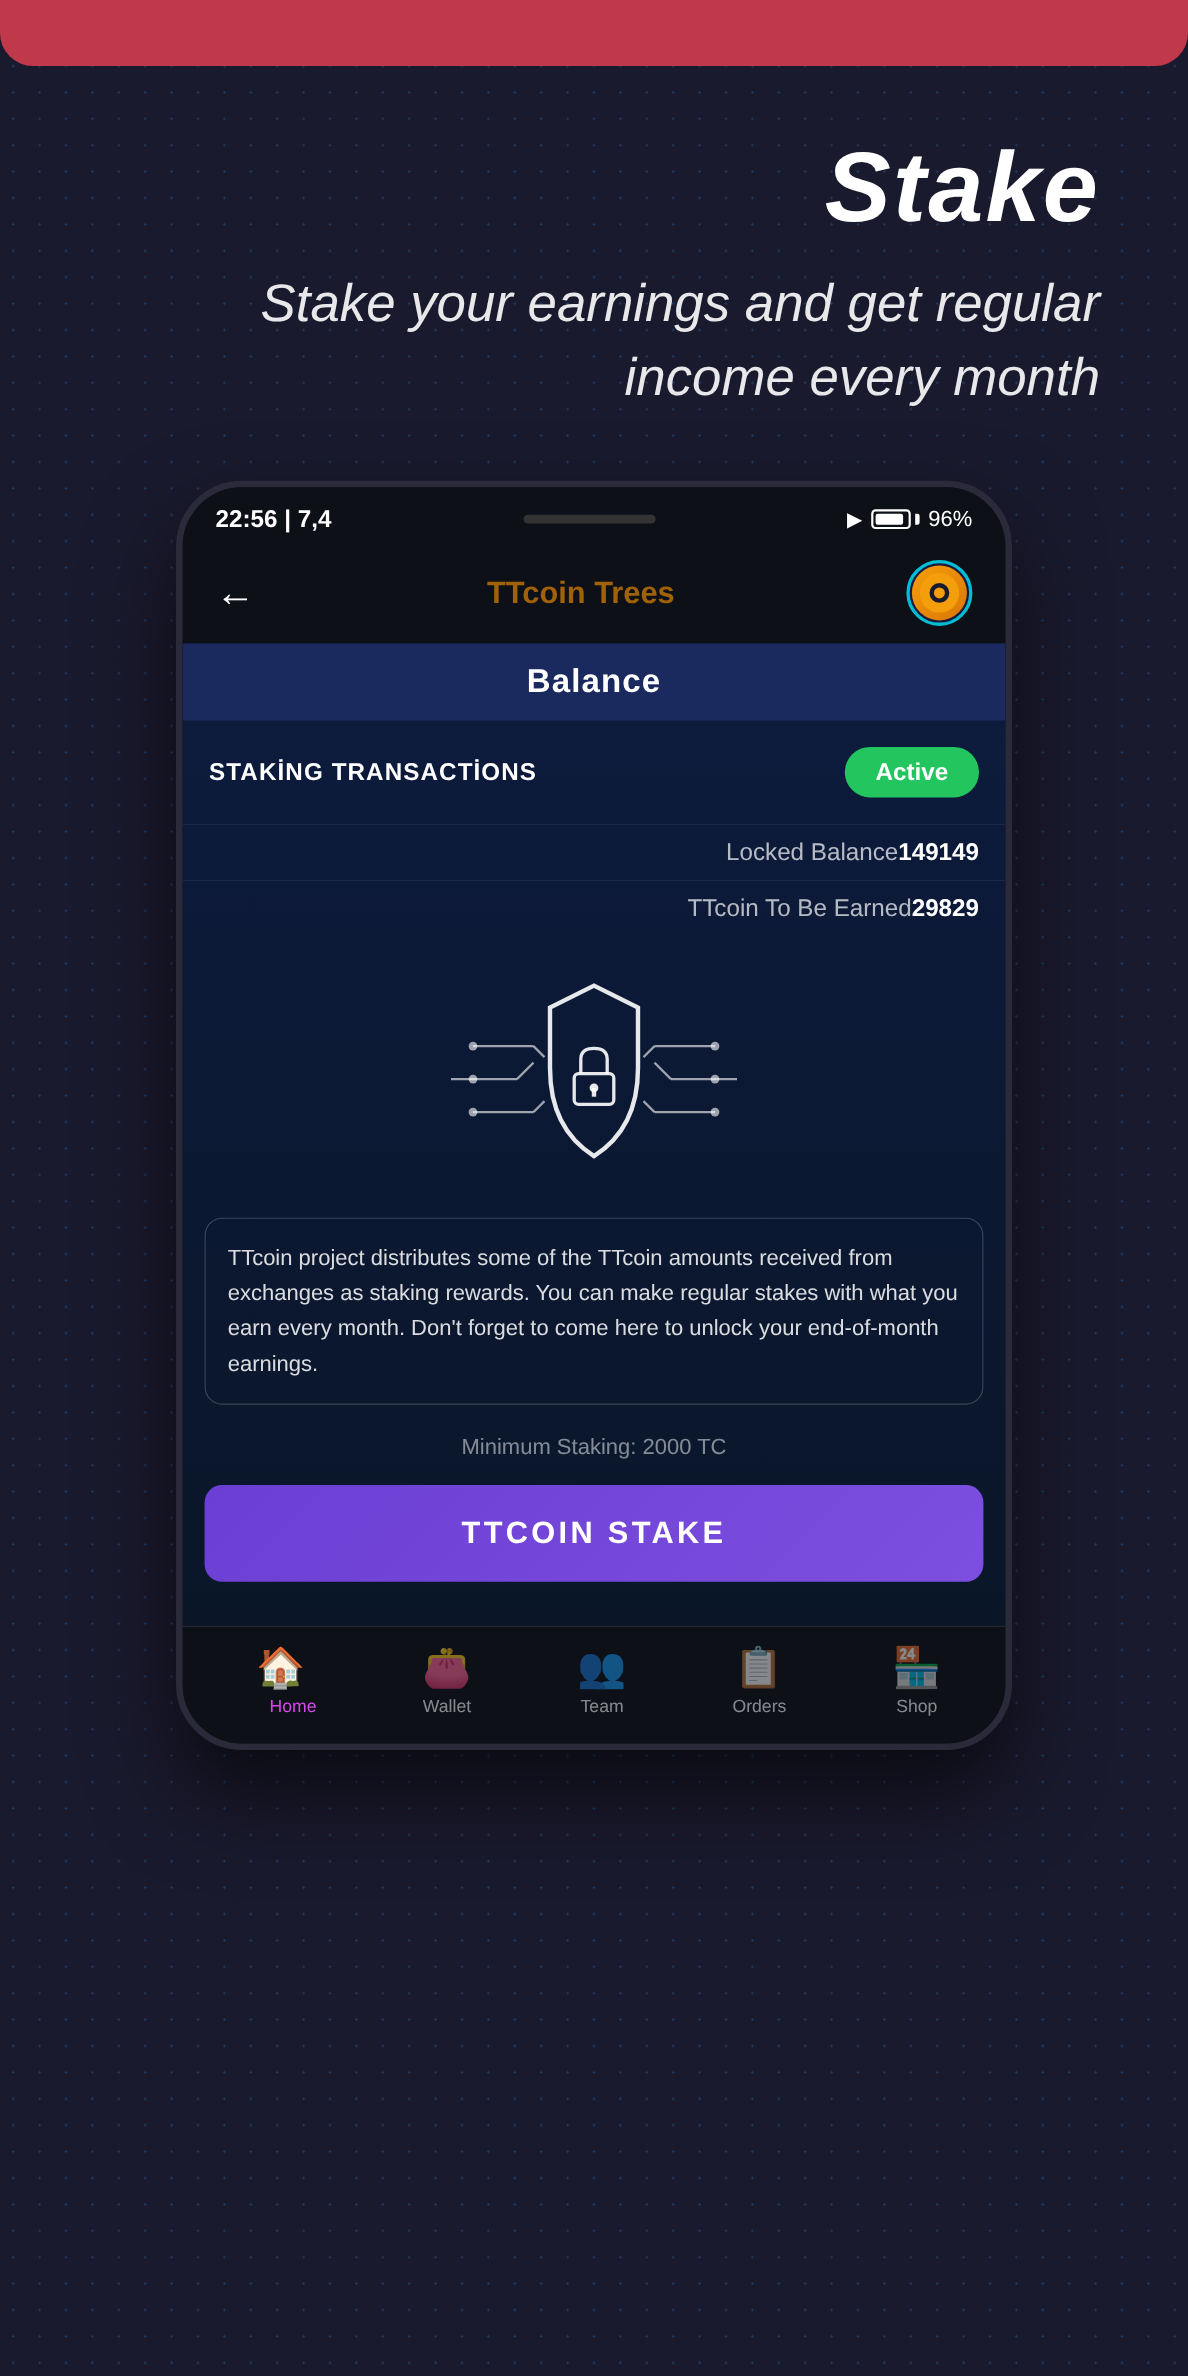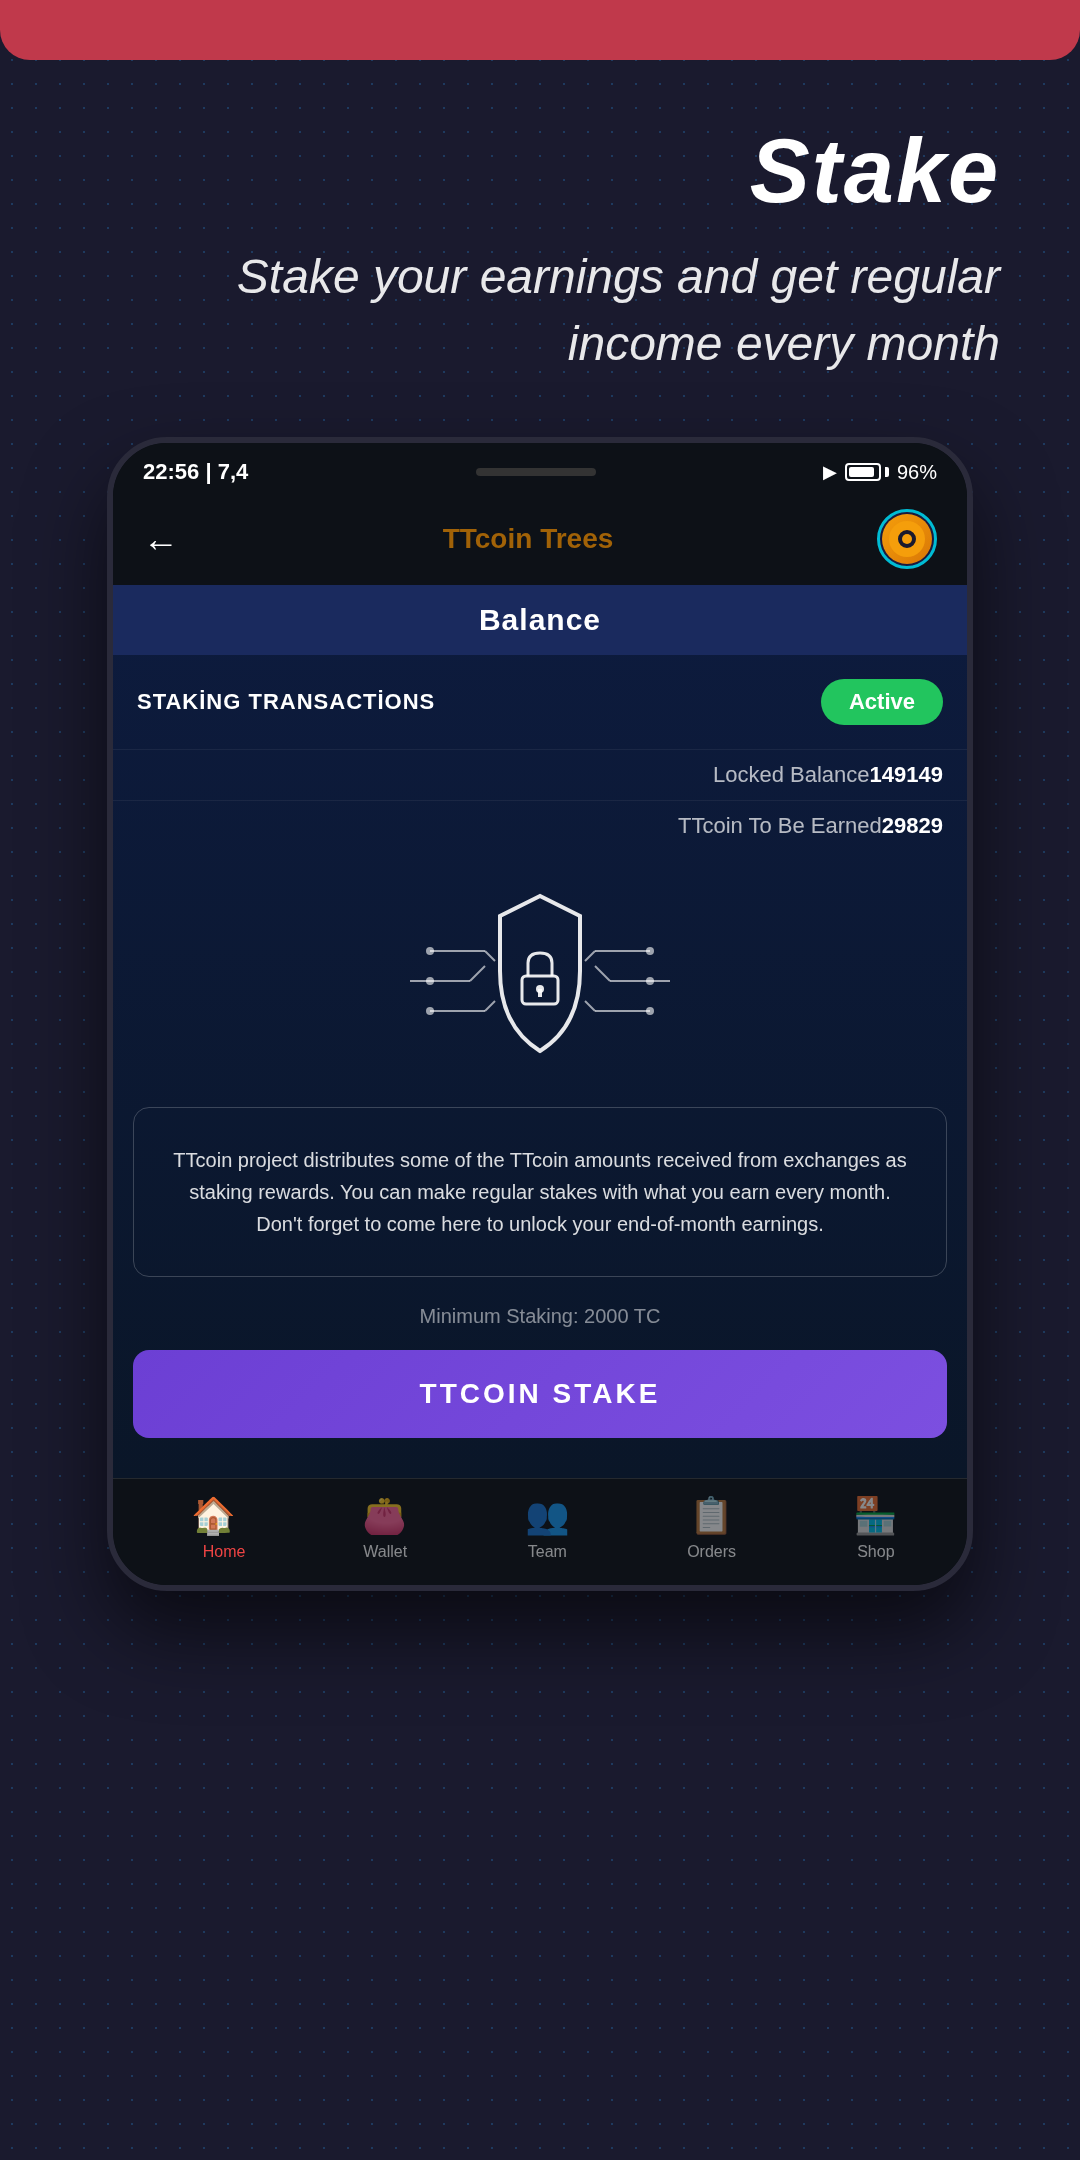--- a/index.html
+++ b/index.html
@@ -41,21 +41,21 @@
     }
 
     .header-section p {
       font-size: 48px;
       font-weight: 400;
       color: rgba(255,255,255,0.9);
       line-height: 1.4;
     }
 
     .phone-container {
-      width: 866px;
+      width: 760px;
       background: #0d1117;
       border-radius: 60px;
       border: 6px solid #2a2a3a;
       overflow: hidden;
       box-shadow: 0 40px 80px rgba(0,0,0,0.6);
       margin-top: 20px;
     }
 
     .phone-status-bar {
       background: #0d1117;
@@ -258,22 +258,21 @@
 
     .shield-svg {
       width: 260px;
       height: 200px;
     }
 
     .info-box {
       margin: 16px 20px;
       border: 1px solid rgba(255,255,255,0.2);
       border-radius: 16px;
-      padding: 36px;
-      text-align: center;
+      padding: 20px;
     }
 
     .info-text {
       color: rgba(255,255,255,0.85);
       font-size: 20px;
       line-height: 1.6;
     }
 
     .minimum-text {
       text-align: center;
@@ -325,21 +324,21 @@
     .nav-icon.inactive {
       color: rgba(255,255,255,0.5);
     }
 
     .nav-item-label {
       font-size: 16px;
       color: rgba(255,255,255,0.5);
     }
 
     .nav-item-label.active {
-      color: #ef4444;
+      color: #d946ef;
       margin-left: 21px;
     }
 
     .bluetooth-icon {
       font-size: 18px;
       color: white;
     }
   </style>
 </head>
 <body>

